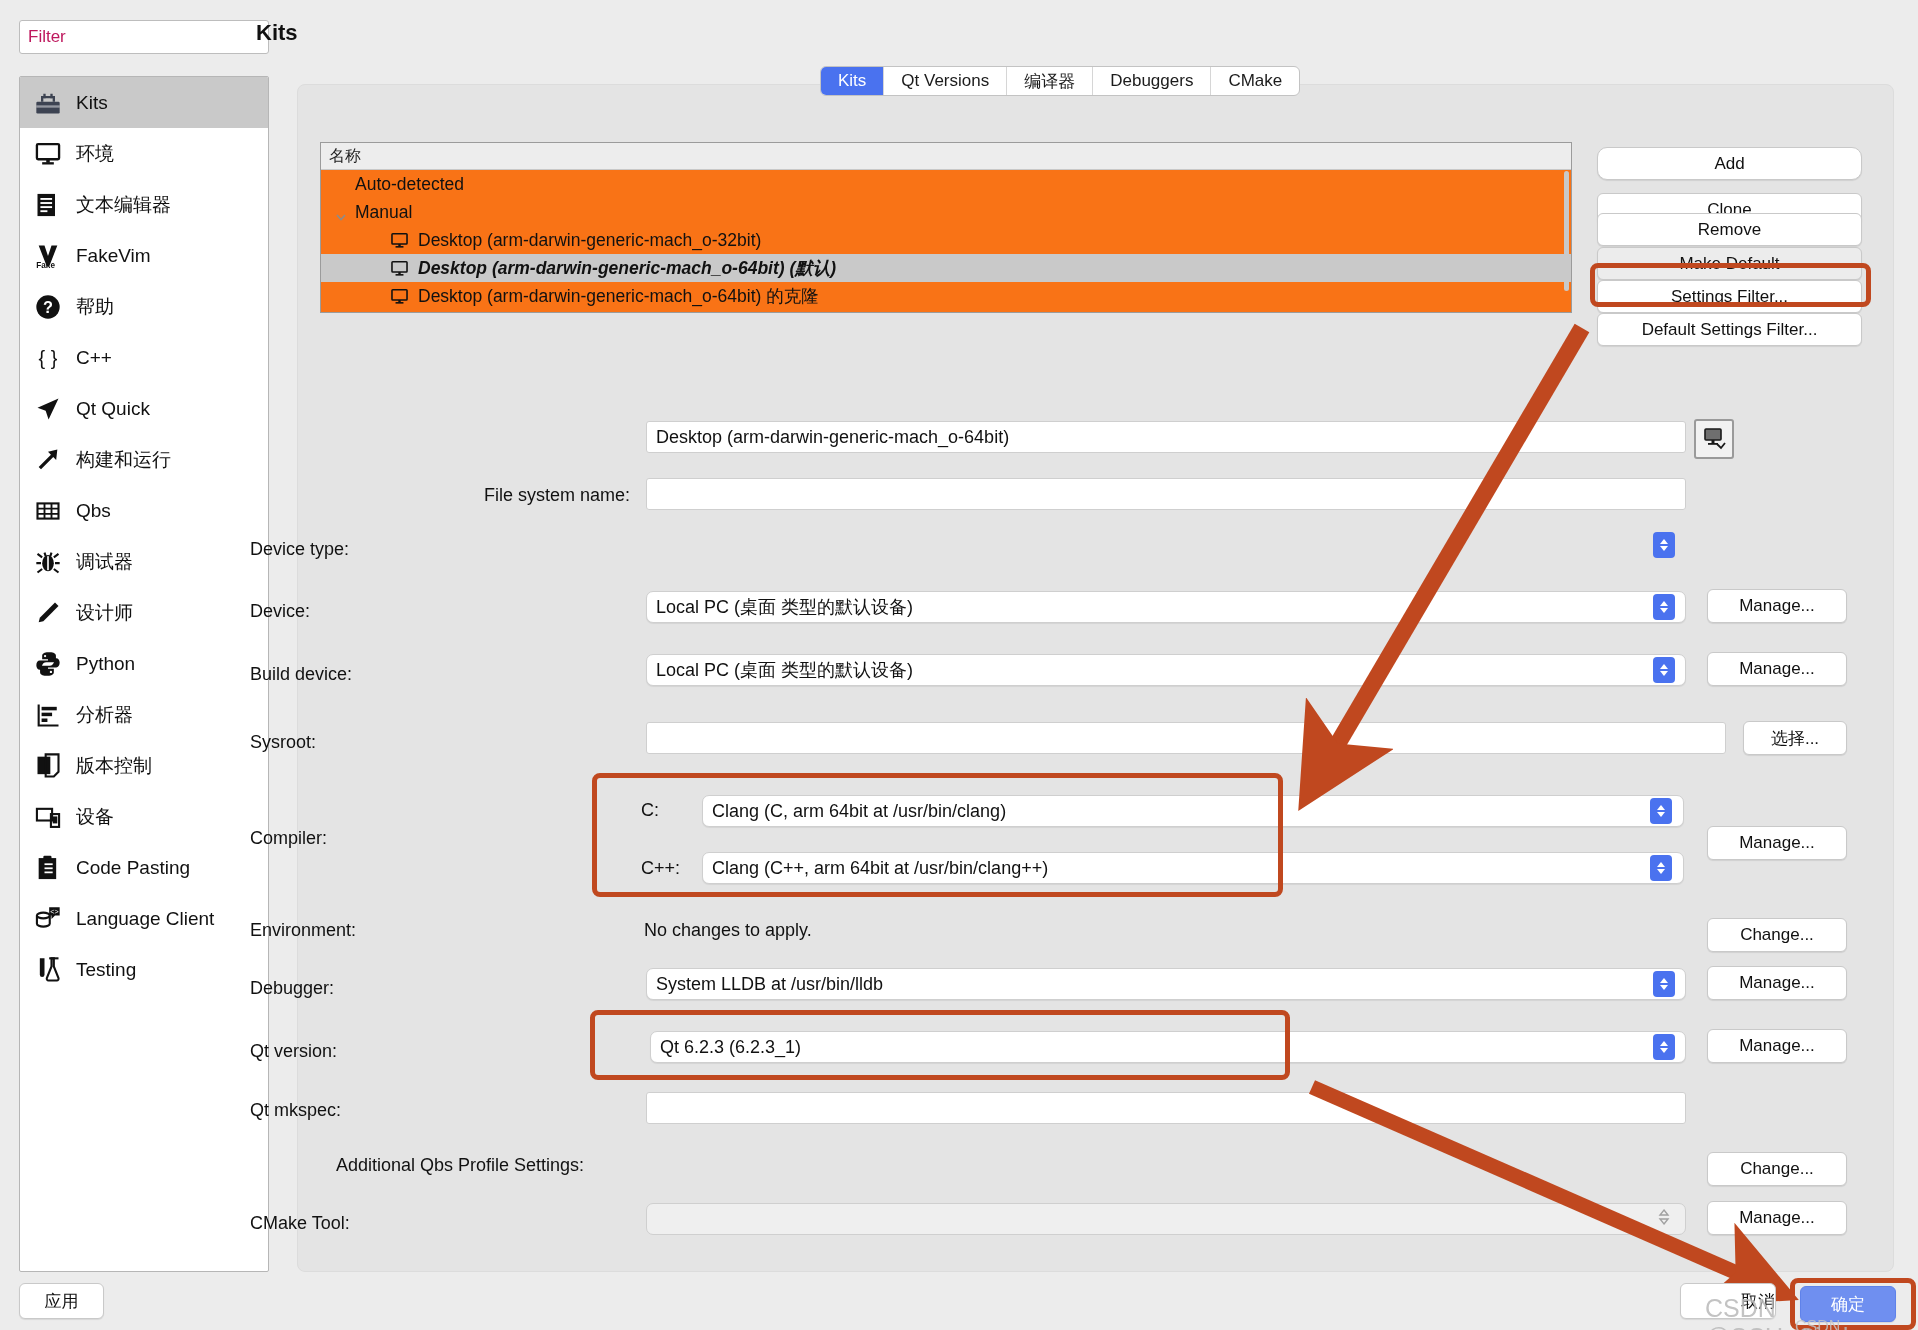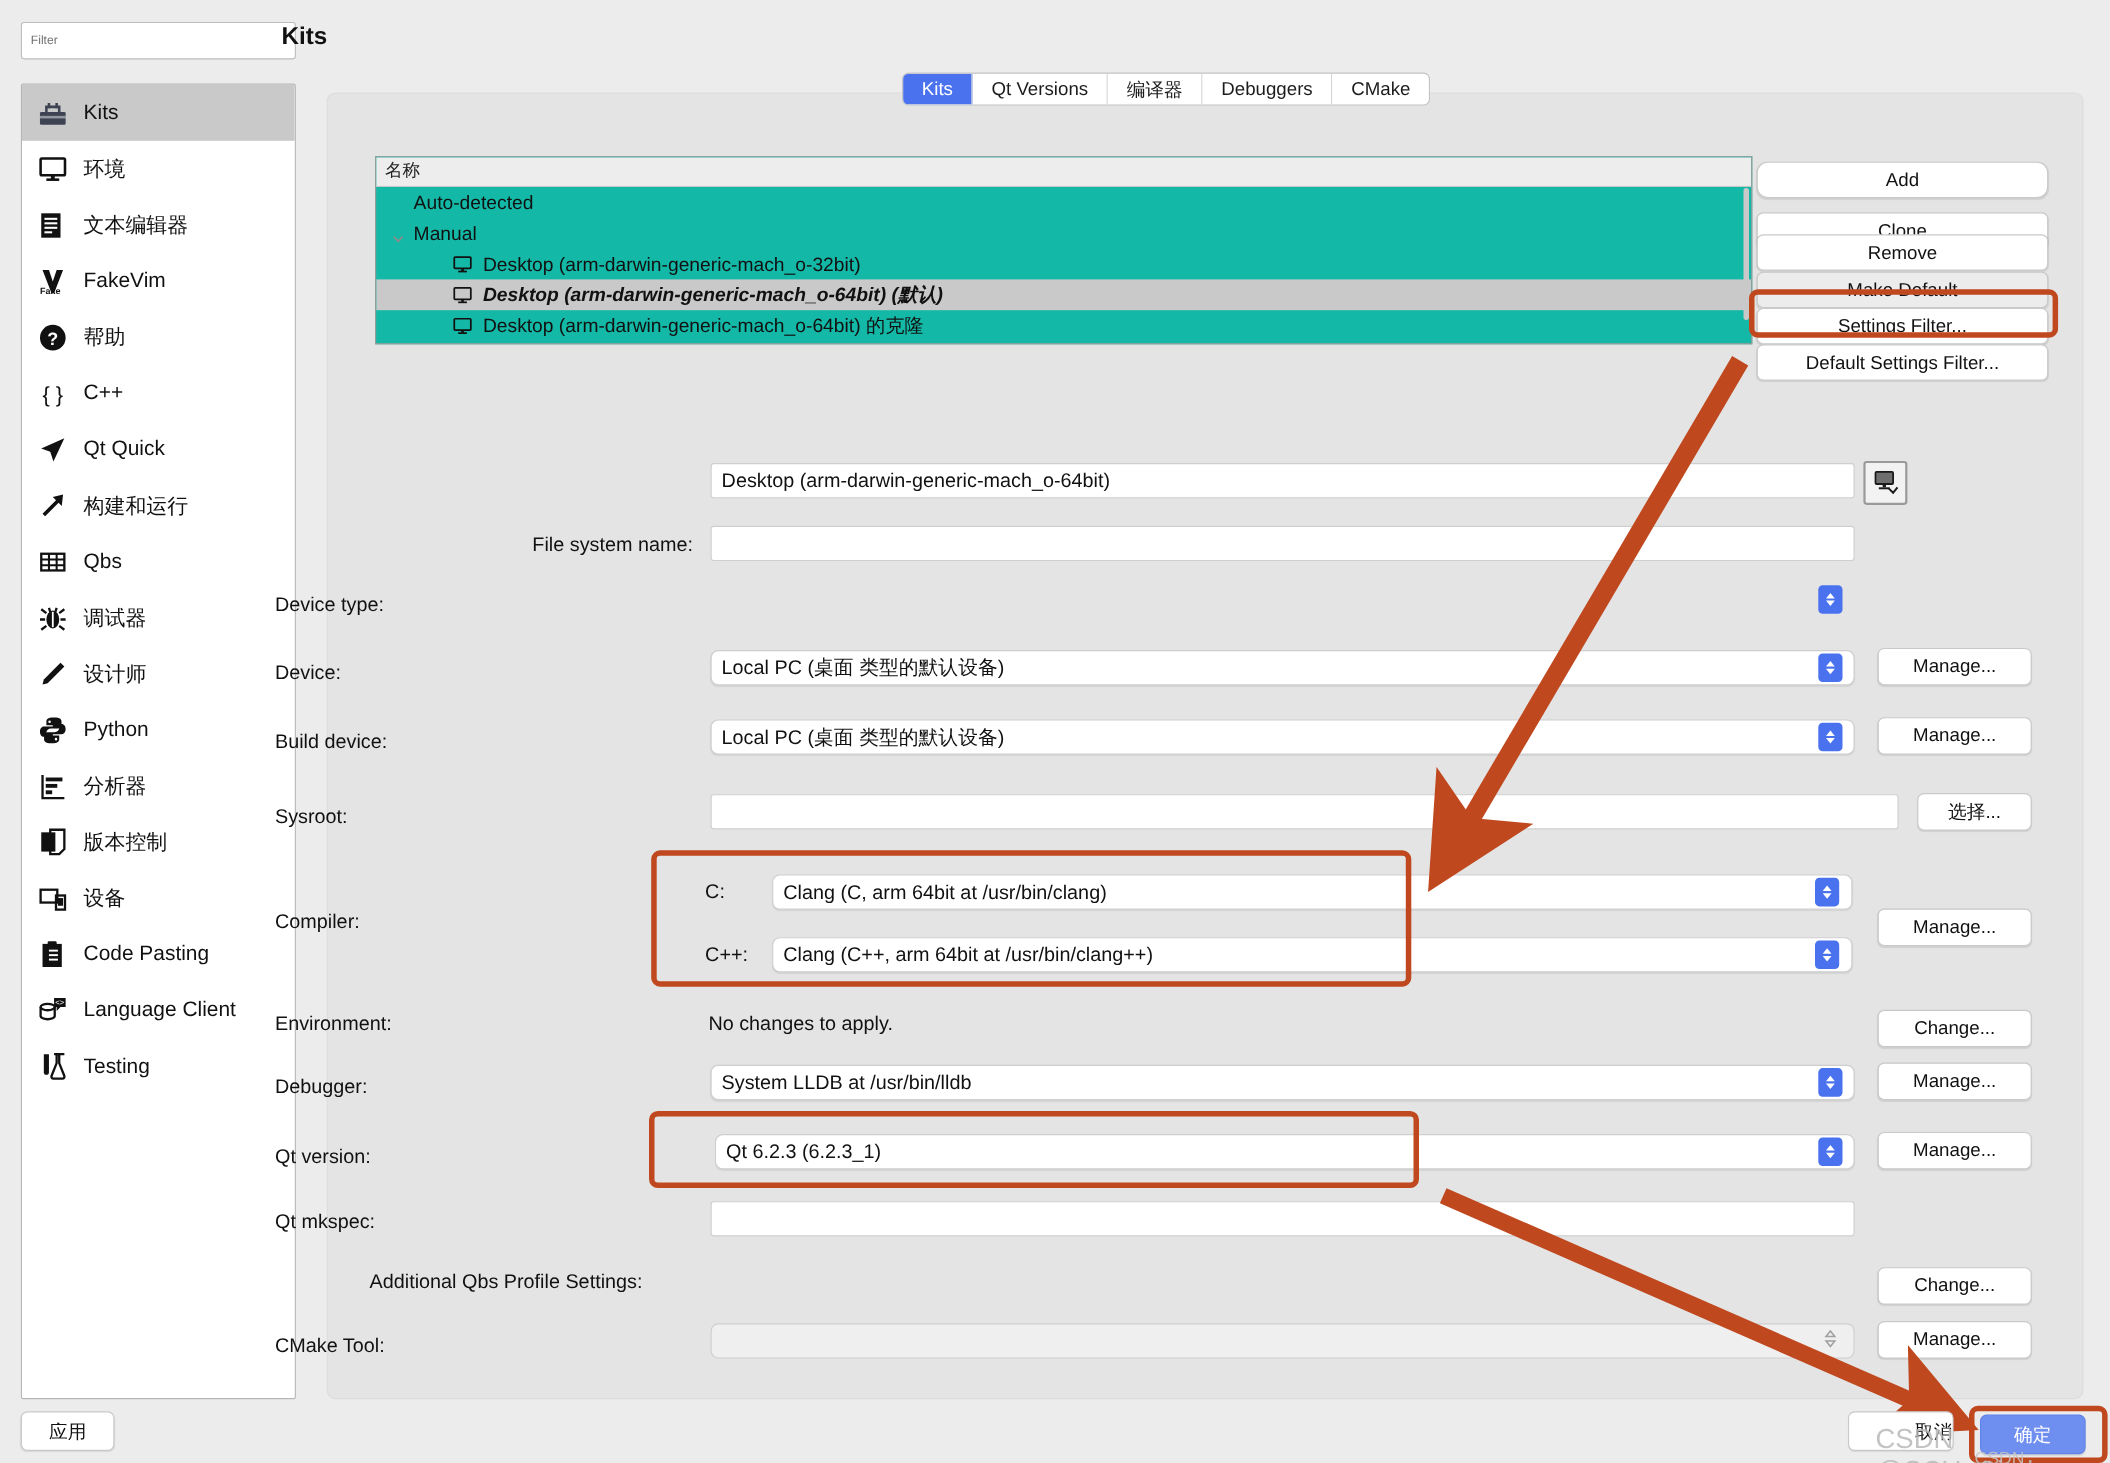--- a/index.html
+++ b/index.html
@@ -9,21 +9,21 @@
     background: #ececec;
     font-family: "Liberation Sans", sans-serif;
     overflow: hidden;
   }
   #root { position: relative; width: 1918px; height: 1330px; background: #ececec; }
 
   
   .filter-box {
     position: absolute; left: 19px; top: 20px; width: 250px; height: 34px;
     background: #ffffff; border: 1px solid #bdbdbd; border-radius: 3px;
-    padding: 0 8px; font-size: 11px; color: #737373; line-height: 32px;
+    padding: 0 8px; font-size: 17px; color: #be185d; line-height: 32px;
   }
   .sidebar {
     position: absolute; left: 19px; top: 76px; width: 250px; height: 1196px;
     background: #ffffff; border: 1px solid #b6b6b6; border-radius: 2px;
     overflow: hidden;
   }
   .side-item {
     display: flex; align-items: center; height: 51px; padding-left: 14px; gap: 14px;
     font-size: 19px; color: #111;
   }
@@ -53,22 +53,22 @@
   .tab.active { background: #4a72ef; color: #ffffff; font-weight: normal; }
 
   
   .main-panel {
     position: absolute; left: 297px; top: 84px; width: 1597px; height: 1188px;
     background: #e4e4e4; border-radius: 8px; border: 1px solid #dcdcdc;
   }
 
   
   .kits-tree {
-    position: absolute; left: 341px; top: 142px; width: 1252px; height: 171px;
-    background: #14b8a6; border: 1px solid #9b9b9b; overflow: hidden;
+    position: absolute; left: 320px; top: 142px; width: 1252px; height: 171px;
+    background: #f97316; border: 1px solid #9b9b9b; overflow: hidden;
   }
   .tree-head {
     height: 27px; background: #ededed; border-bottom: 1px solid #c8c8c8;
     font-size: 16px; color: #222; padding-left: 8px; line-height: 26px;
   }
   .tree-row {
     display: flex; align-items: center; height: 28px; font-size: 17.5px; color: #111;
     position: relative;
   }
   .tree-row.selected { background: #c9c9c9; }

